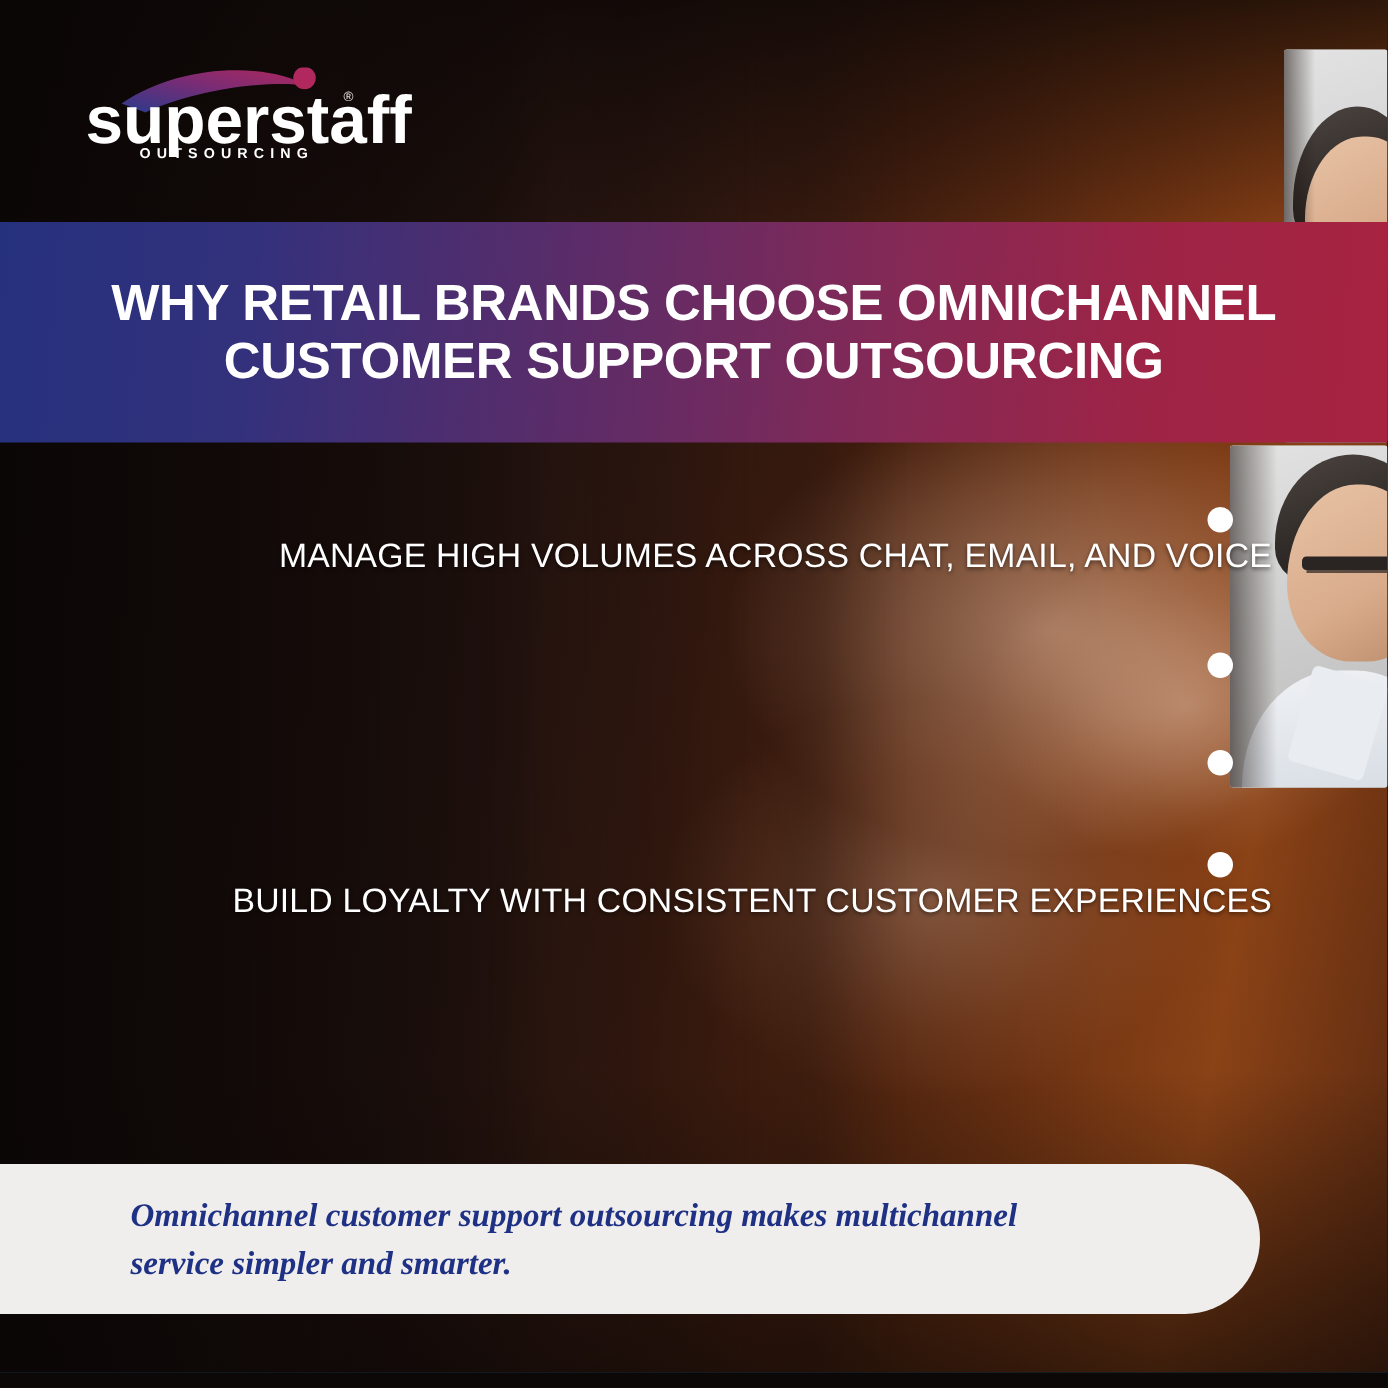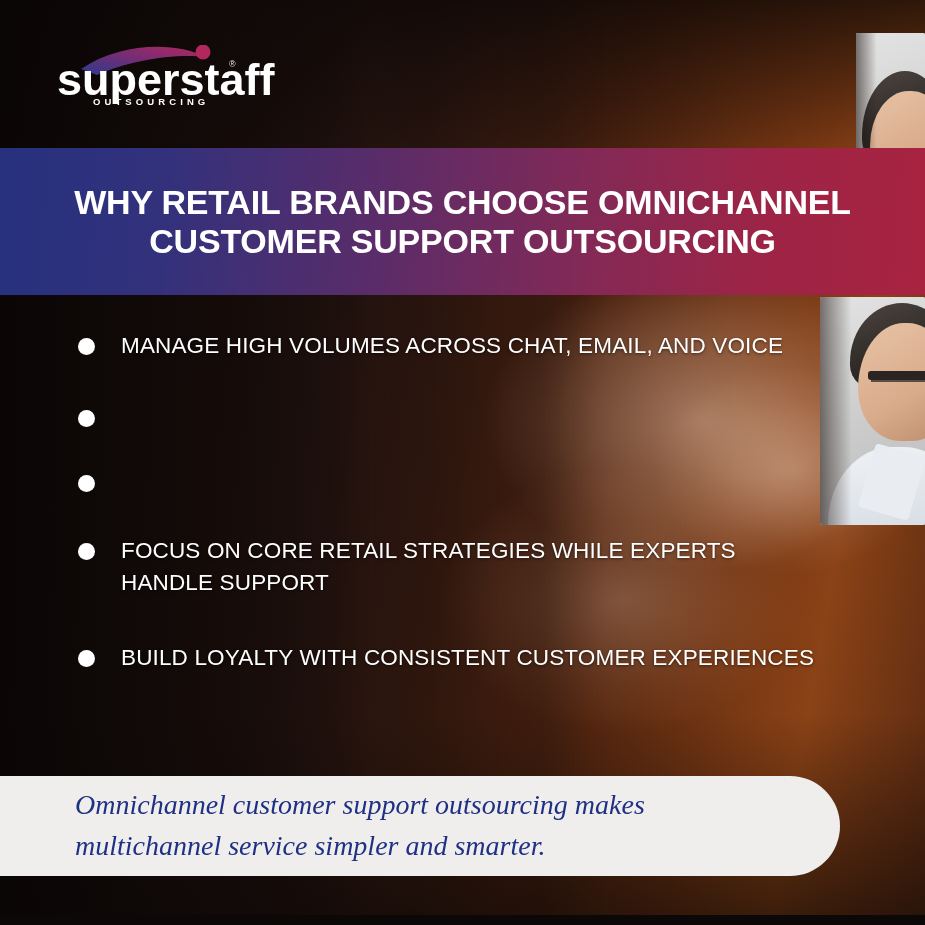--- a/index.html
+++ b/index.html
@@ -173,22 +173,23 @@
     position: absolute;
     left: 78px;
     top: 330px;
     width: 770px;
     list-style: none;
     margin: 0;
     padding: 0;
   }
   .bullet {
     display: flex;
-    align-items: flex-start;
+    align-items: flex-end;
     margin-bottom: 40px;
+    flex-direction: column;
   }
   .bullet:nth-child(3),
   .bullet:nth-child(4) { margin-bottom: 43px; }
   .bullet:last-child { margin-bottom: 0; }
 
   .dot {
     flex: 0 0 auto;
     width: 17px;
     height: 17px;
     border-radius: 50%;
@@ -215,27 +216,27 @@
     width: 840px;
     height: 100px;
     background: #f0eeec;
     border-radius: 0 56px 56px 0;
     display: flex;
     align-items: center;
     box-sizing: border-box;
     padding: 0 96px 0 75px;
   }
   .caption-text {
-    margin: 0;
+    margin: 12px;
     color: #1f3185;
     font-family: "Liberation Serif", serif;
     font-style: italic;
-    font-size: 28px;
+    font-size: 22px;
     line-height: 1.45;
-    font-weight: 400;
+    font-weight: 700;
   }
 </style>
 </head>
 <body>
 
 <div class="poster">
 
   <div class="bg-layer"></div>
   <div class="bg-streaks"></div>
   <div class="bg-vignette"></div>
@@ -288,24 +289,20 @@
       <span class="bullet-text">MANAGE HIGH VOLUMES ACROSS CHAT, EMAIL, AND VOICE</span>
     </li>
     <li class="bullet">
       <span class="dot"></span>
     </li>
     <li class="bullet">
       <span class="dot"></span>
     </li>
     <li class="bullet">
       <span class="dot"></span>
-      <span class="bullet-text">FOCUS ON CORE RETAIL STRATEGIES WHILE EXPERTS HANDLE SUPPORT</span>
-    </li>
-    <li class="bullet">
-      <span class="dot"></span>
       <span class="bullet-text">BUILD LOYALTY WITH CONSISTENT CUSTOMER EXPERIENCES</span>
     </li>
   </ul>
 
   <div class="caption">
     <p class="caption-text">Omnichannel customer support outsourcing makes multichannel service simpler and smarter.</p>
   </div>
 
 </div>
 

